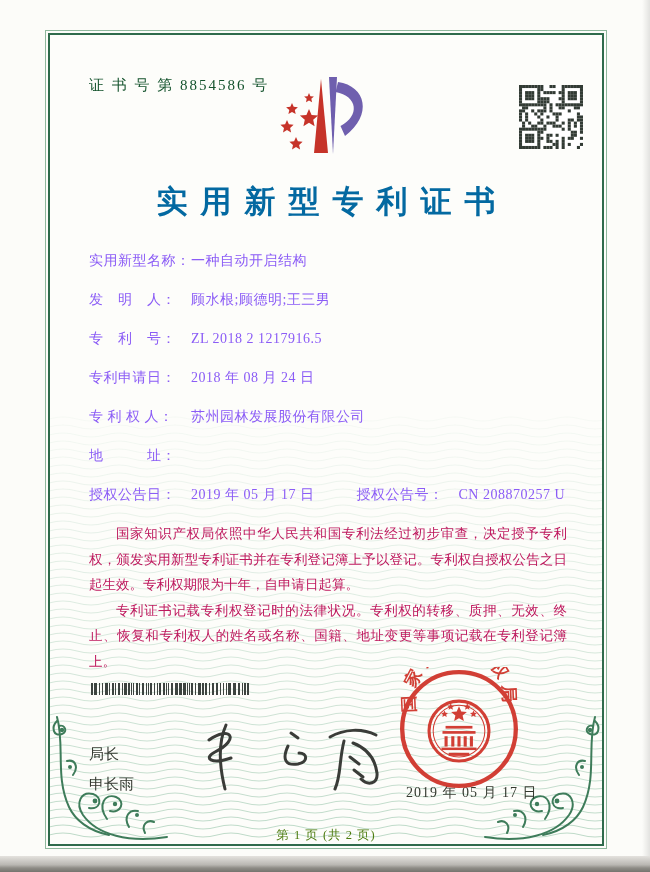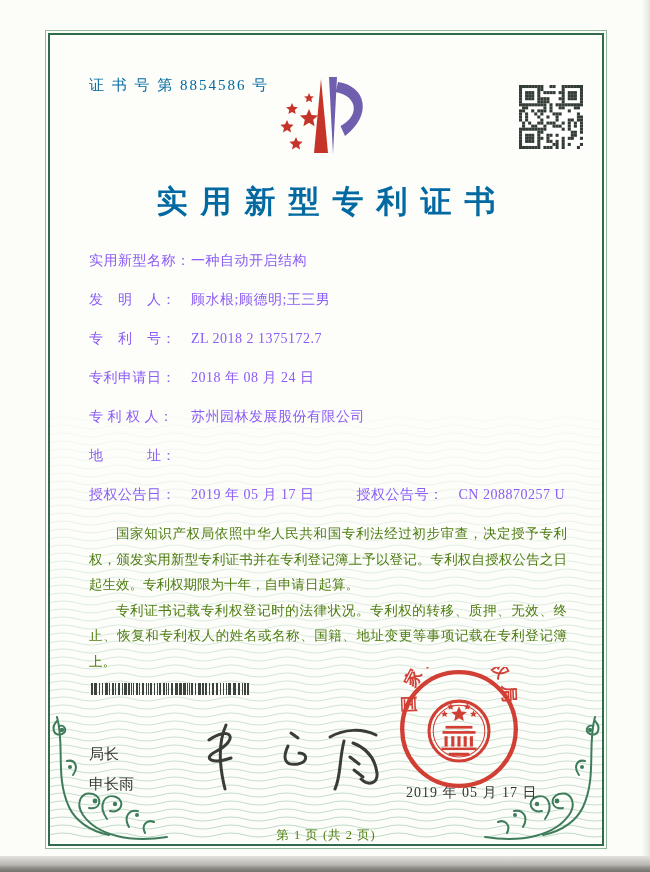--- a/index.html
+++ b/index.html
@@ -12,33 +12,33 @@
   .scan-shadow-bottom{position:absolute;left:0;right:0;bottom:0;height:16px;
     background:linear-gradient(#e4e2de 0%,#b9b7b2 55%,#8e8c86 75%,#75746e 100%);}
   .scan-shadow-right{position:absolute;top:0;bottom:0;right:0;width:8px;
     background:linear-gradient(to right,rgba(0,0,0,0),rgba(0,0,0,0.10));}
   .cert-frame{
     position:absolute;left:45px;top:30px;width:560px;height:817px;
     border:1px solid #8fb89d;background:#fdfdfa;
   }
   .cert-inner-border{position:absolute;inset:2px;border:2px solid #2f6b4c;pointer-events:none;z-index:5;}
   .guilloche{position:absolute;left:3px;right:3px;bottom:3px;height:430px;z-index:0;pointer-events:none;}
-  .cert-number{position:absolute;left:43px;top:45px;font-size:15px;letter-spacing:2px;color:#0369a1;z-index:3;}
+  .cert-number{position:absolute;left:43px;top:45px;font-size:15px;letter-spacing:2px;color:#14532d;z-index:3;}
   .logo{position:absolute;left:203px;top:44px;width:160px;height:112px;z-index:3;}
   .qr{position:absolute;left:473px;top:54px;width:64px;height:64px;z-index:3;}
   .cert-title{position:absolute;left:0;right:0;top:150px;text-align:center;
     font-size:31px;font-weight:600;letter-spacing:13px;color:#0369a1;z-index:3;text-indent:13px;}
   .fields{position:absolute;left:43px;top:218px;width:480px;z-index:3;color:#8b5cf6;font-size:14px;}
   .frow{display:flex;line-height:24px;margin-bottom:15px;white-space:nowrap;}
   .flabel{display:inline-block;min-width:102px;letter-spacing:.5px;}
   .fvalue{letter-spacing:.5px;font-family:Liberation Serif, serif;}
   .grant-row{display:flex;margin-top:10px;}
   .grant-right{margin-left:42px;display:flex;}
   .body-text{position:absolute;left:43px;top:490px;width:478px;z-index:3;
-    color:#4d7c0f;font-size:13.5px;line-height:25.5px;text-align:justify;}
+    color:#be185d;font-size:13.5px;line-height:25.5px;text-align:justify;}
   .body-text p{margin:0;text-indent:2em;}
   .barcode{position:absolute;left:45px;top:652px;width:160px;height:12px;z-index:3;}
   .commissioner{position:absolute;left:43px;top:708px;z-index:3;color:#33382f;
     font-size:15px;line-height:30px;font-family:"Liberation Sans","DejaVu Sans",sans-serif;}
   .signature{position:absolute;left:148px;top:682px;width:205px;height:88px;z-index:3;}
   .seal{position:absolute;left:351px;top:636px;width:124px;height:124px;z-index:4;opacity:.93;}
   .seal-date{position:absolute;left:360px;top:753px;z-index:3;color:#34392f;font-size:14px;letter-spacing:1px;}
   .page-footer{position:absolute;left:0;right:0;top:796px;text-align:center;z-index:3;
     color:#4d7c0f;font-size:12.5px;letter-spacing:1px;}
   .ornament{position:absolute;width:122px;height:130px;bottom:3px;z-index:2;}
@@ -350,21 +350,21 @@
       <div class="frow">
         <span class="flabel">实用新型名称：</span>
         <span class="fvalue">一种自动开启结构</span>
       </div>
       <div class="frow">
         <span class="flabel">发　明　人：</span>
         <span class="fvalue">顾水根;顾德明;王三男</span>
       </div>
       <div class="frow">
         <span class="flabel">专　利　号：</span>
-        <span class="fvalue">ZL 2018 2 1375172.7</span>
+        <span class="fvalue">ZL 2018 2 1217916.5</span>
       </div>
       <div class="frow">
         <span class="flabel">专利申请日：</span>
         <span class="fvalue">2018 年 08 月 24 日</span>
       </div>
       <div class="frow">
         <span class="flabel">专 利 权 人：</span>
         <span class="fvalue">苏州园林发展股份有限公司</span>
       </div>
       <div class="frow">

